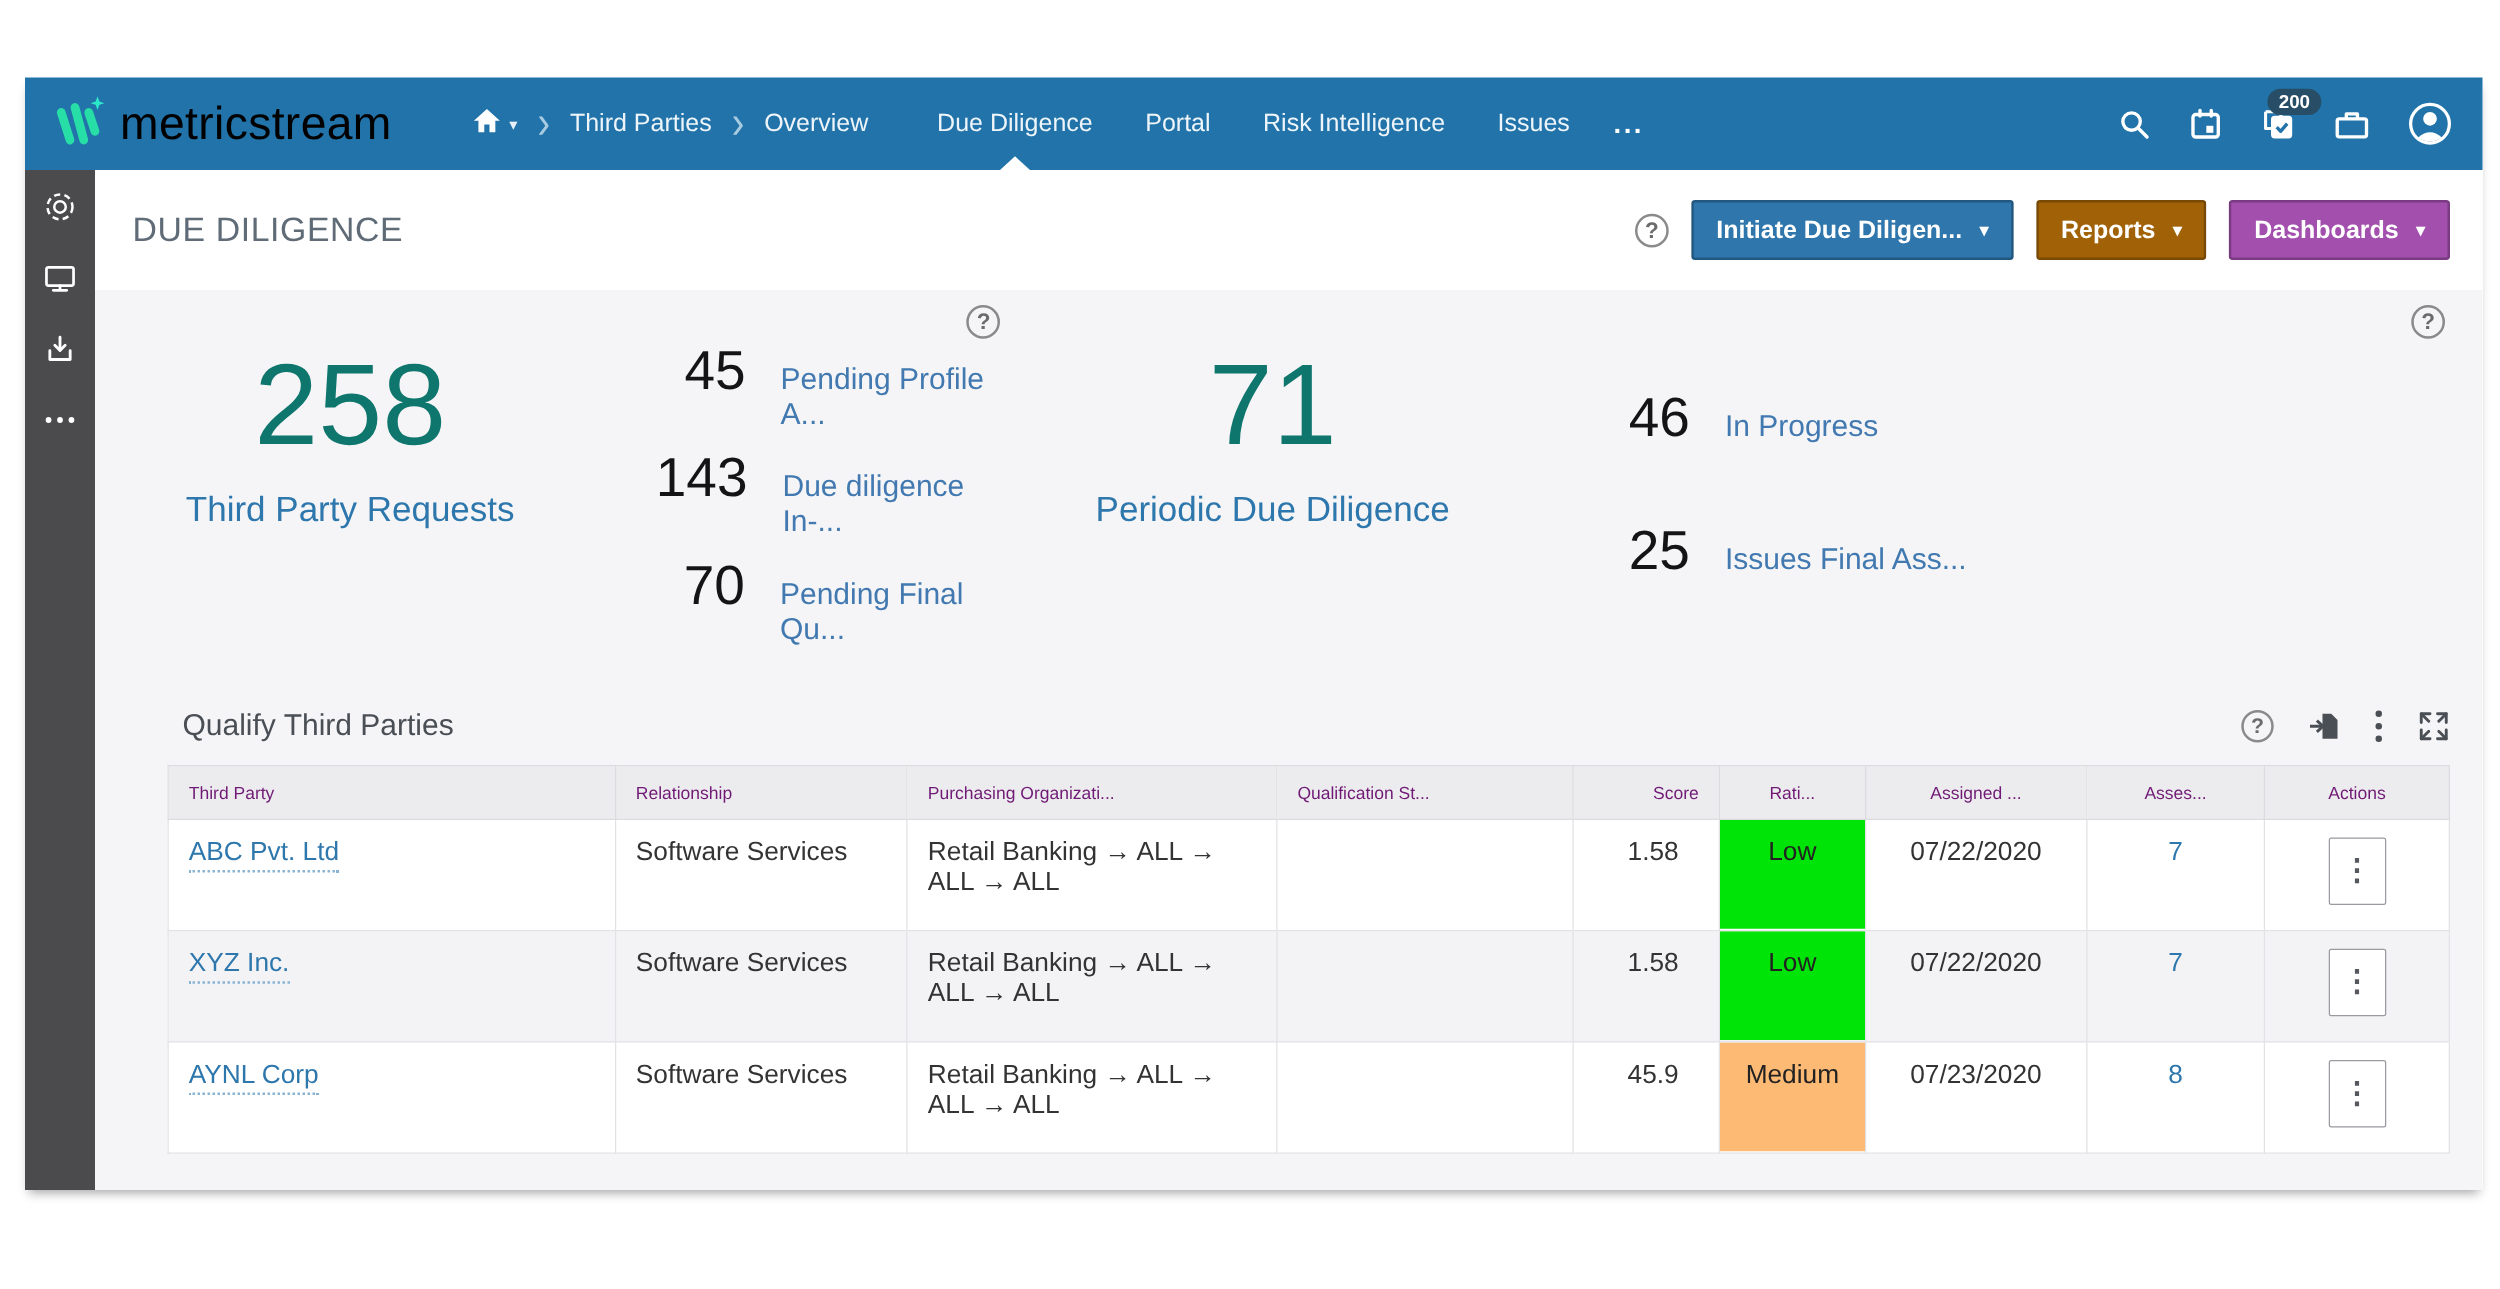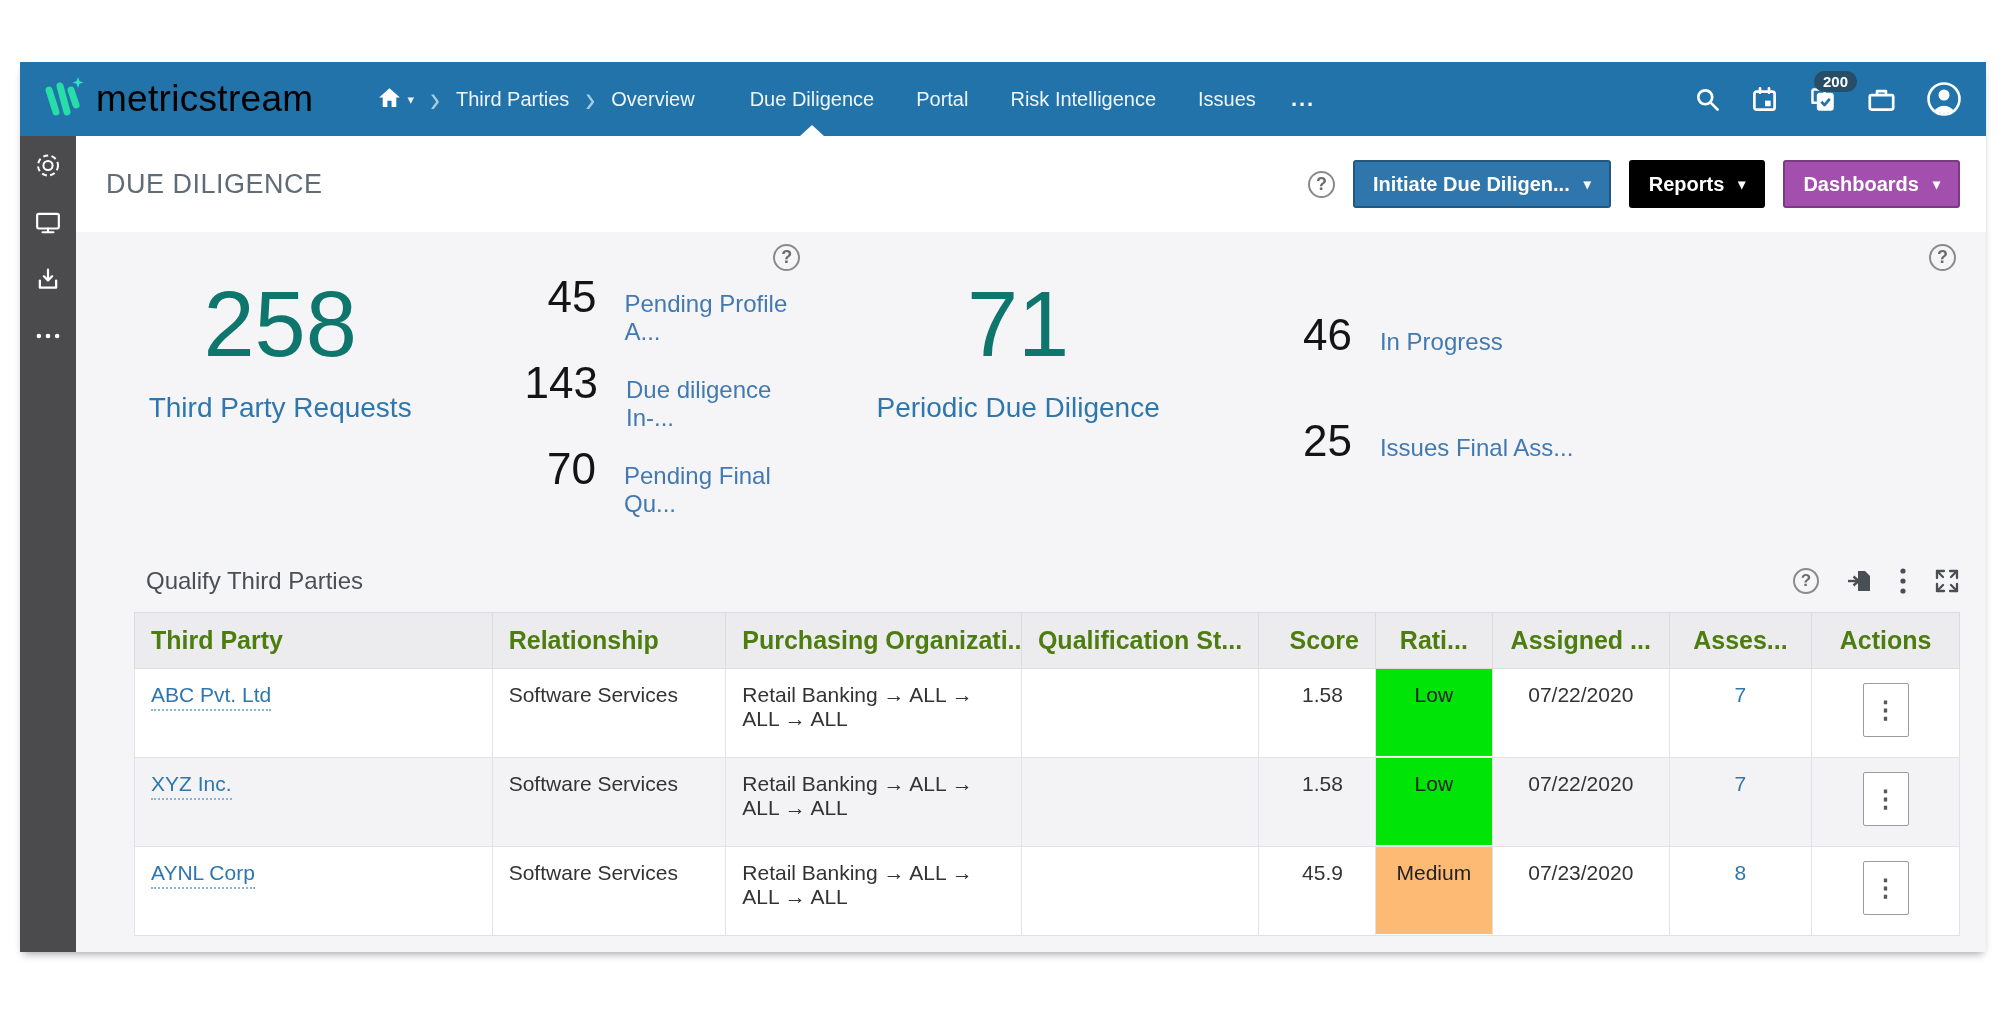--- a/index.html
+++ b/index.html
@@ -61,21 +61,21 @@
   .widget-2 .sub-value { width:120px; }
   .sub-label { margin-left:28px; font-size:24px; color:#4179b0; cursor:pointer; }
 
   
   .table-section { margin:6px 26px 0 58px; }
   .table-title-row { display:flex; align-items:center; height:62px; }
   .table-title { font-size:24px; color:#4a4f55; margin-left:12px; }
   .title-icons { margin-left:auto; display:flex; align-items:center; gap:27px; }
   .t-icon { cursor:pointer; display:flex; align-items:center; }
   table { width:100%; border-collapse:collapse; table-layout:fixed; background:#fff; }
-  th { background:#ececef; color:#4d7c0f; font-size:25px; font-weight:bold; text-align:left; padding:13px 16px;
+  th { background:#ececef; color:#701a75; font-size:14px; font-weight:normal; text-align:left; padding:13px 16px;
       border:1px solid #dcdce0; white-space:nowrap; overflow:hidden; cursor:pointer; }
   td { padding:14px 16px; border:1px solid #e2e2e6; vertical-align:top; font-size:21px; color:#333; background:#fff; }
   tr.data-row { height:89px; }
   tr.alt td { background:#f3f3f5; }
   th.c-score, td.c-score { text-align:right; }
   td.c-score { padding-right:32px; }
   th.c-center { text-align:center; }
   td.c-center { text-align:center; }
   td.c-rating { padding:0; }
   .rating-fill { width:100%; height:100%; min-height:87px; text-align:center; padding-top:14px; color:#222; }
@@ -198,21 +198,21 @@
     <div class="main">
 
       <div class="page-header">
         <span class="page-title">DUE DILIGENCE</span>
         <div class="header-right">
           <span class="help">?</span>
           <span class="btn" style="background: rgb(46, 118, 171);">
             <span>Initiate Due Diligen...</span>
             <span class="caret">▾</span>
           </span>
-          <span class="btn" style="background: #000000;">
+          <span class="btn" style="background: #a16207;">
             <span>Reports</span>
             <span class="caret">▾</span>
           </span>
           <span class="btn" style="background: rgb(163, 79, 174);">
             <span>Dashboards</span>
             <span class="caret">▾</span>
           </span>
         </div>
       </div>
 

